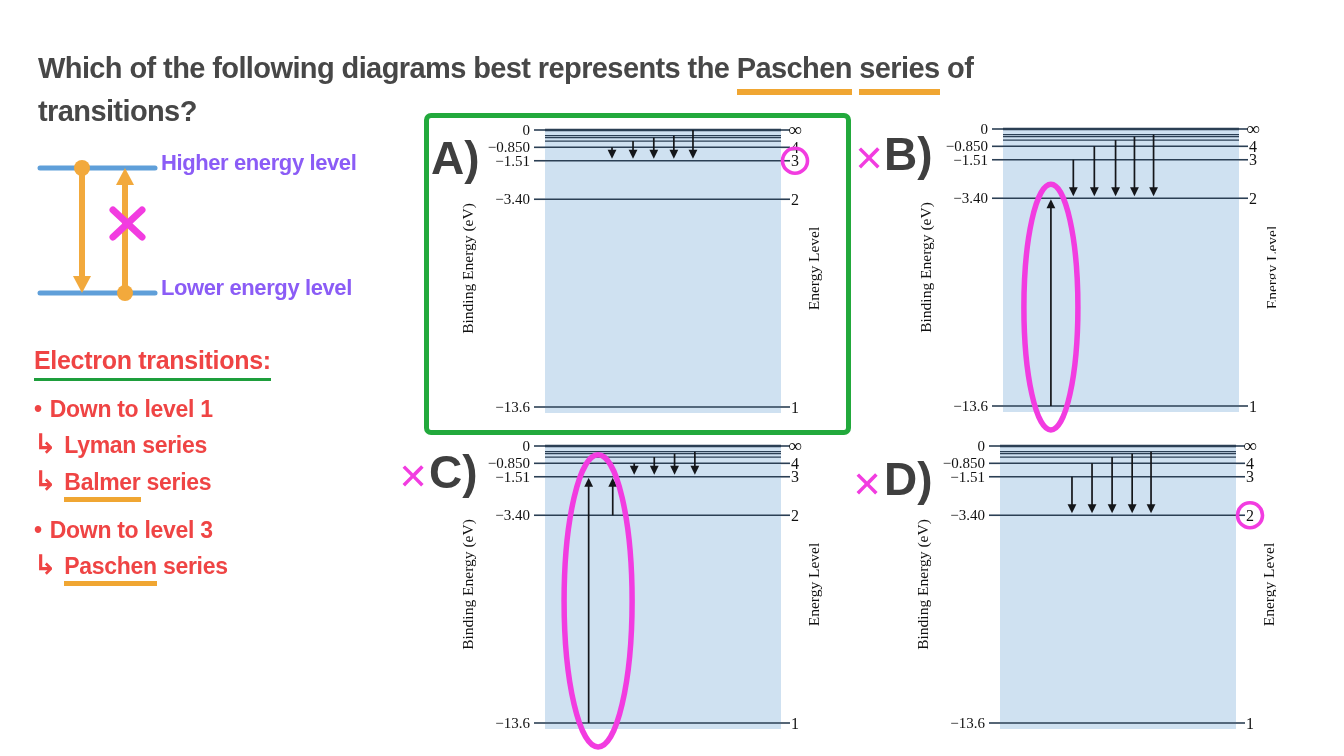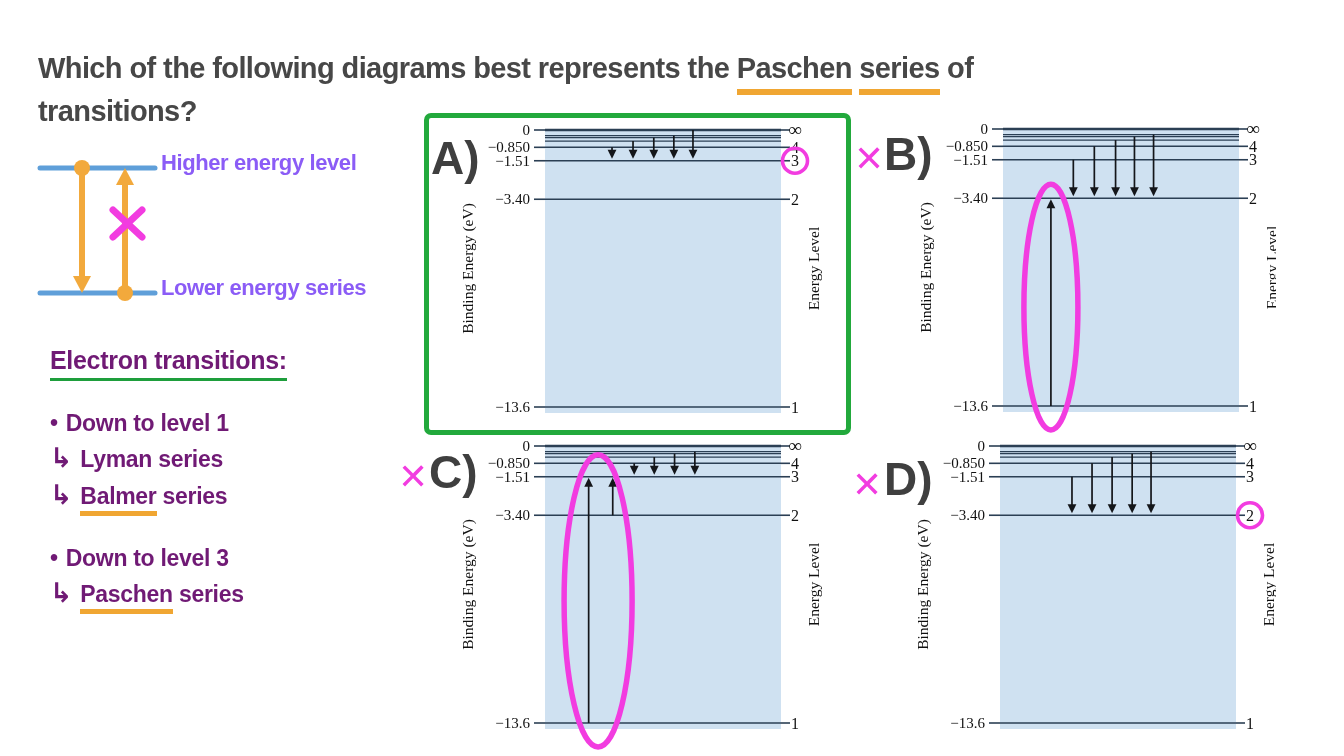--- a/index.html
+++ b/index.html
@@ -14,24 +14,24 @@
     font-size:29px;font-weight:bold;letter-spacing:-0.6px;color:#474747;
     white-space:pre-wrap;
   }
   .hl{display:inline-block;border-bottom:6px solid #f0a632;padding-bottom:4px;}
   
   .mini-svg{position:absolute;left:30px;top:135px;}
   .mini-label{position:absolute;color:#8b5cf6;font-weight:bold;font-size:22px;letter-spacing:-0.4px;}
   .mini-label.hi{left:161px;top:150px;}
   .mini-label.lo{left:161px;top:275px;}
   
-  .notes{position:absolute;left:50px;top:346px;color:#701a75;font-weight:bold;
+  .notes{position:absolute;left:34px;top:346px;color:#ef4444;font-weight:bold;
          font-size:23px;letter-spacing:-0.3px;width:360px;}
   .notes-heading{display:inline-block;border-bottom:3px solid #1e9e3c;padding-bottom:3px;font-size:25px;}
-  .note-main{margin-top:29px;}
+  .note-main{margin-top:15px;}
   .note-main .bullet{margin-right:8px;}
   .note-sub{margin-top:5px;}
   .note-sub .branch{font-size:27px;margin-right:8px;}
   .series-underline{display:inline-block;border-bottom:5px solid #f0a632;padding-bottom:1px;}
   
   .correct-box{position:absolute;left:424px;top:113px;width:417px;height:312px;
                border:5px solid #22a93c;border-radius:7px;}
   .diagram{position:absolute;width:430px;height:330px;}
   .pos-A{left:425px;top:112px;}
   .pos-B{left:883px;top:111px;}
@@ -67,21 +67,21 @@
       <circle cx="95" cy="158" r="8" fill="#f2a93c"></circle>
       <line x1="95" y1="158" x2="95" y2="45" stroke="#f2a93c" stroke-width="6"></line>
       <polygon points="95,33 86,50 104,50" fill="#f2a93c"></polygon>
     </g>
     <g>
       <line x1="83" y1="75" x2="112" y2="102" stroke="#f23ce0" stroke-width="7" stroke-linecap="round"></line>
       <line x1="112" y1="75" x2="83" y2="102" stroke="#f23ce0" stroke-width="7" stroke-linecap="round"></line>
     </g>
   </svg>
   <div class="mini-label hi">Higher energy level</div>
-  <div class="mini-label lo">Lower energy series</div>
+  <div class="mini-label lo">Lower energy level</div>
 
   <div class="notes">
     <span class="notes-heading">Electron transitions:</span>
     <div id="notes-items">
         <div class="note-main"><span class="bullet">•</span>Down to level 1</div>
         <div class="note-sub"><span class="branch">↳</span><span>Lyman</span><span> series</span></div>
         <div class="note-sub"><span class="branch">↳</span><span class="series-underline">Balmer</span><span> series</span></div>
         <div class="note-main"><span class="bullet">•</span>Down to level 3</div>
         <div class="note-sub"><span class="branch">↳</span><span class="series-underline">Paschen</span><span> series</span></div>
       </div>

